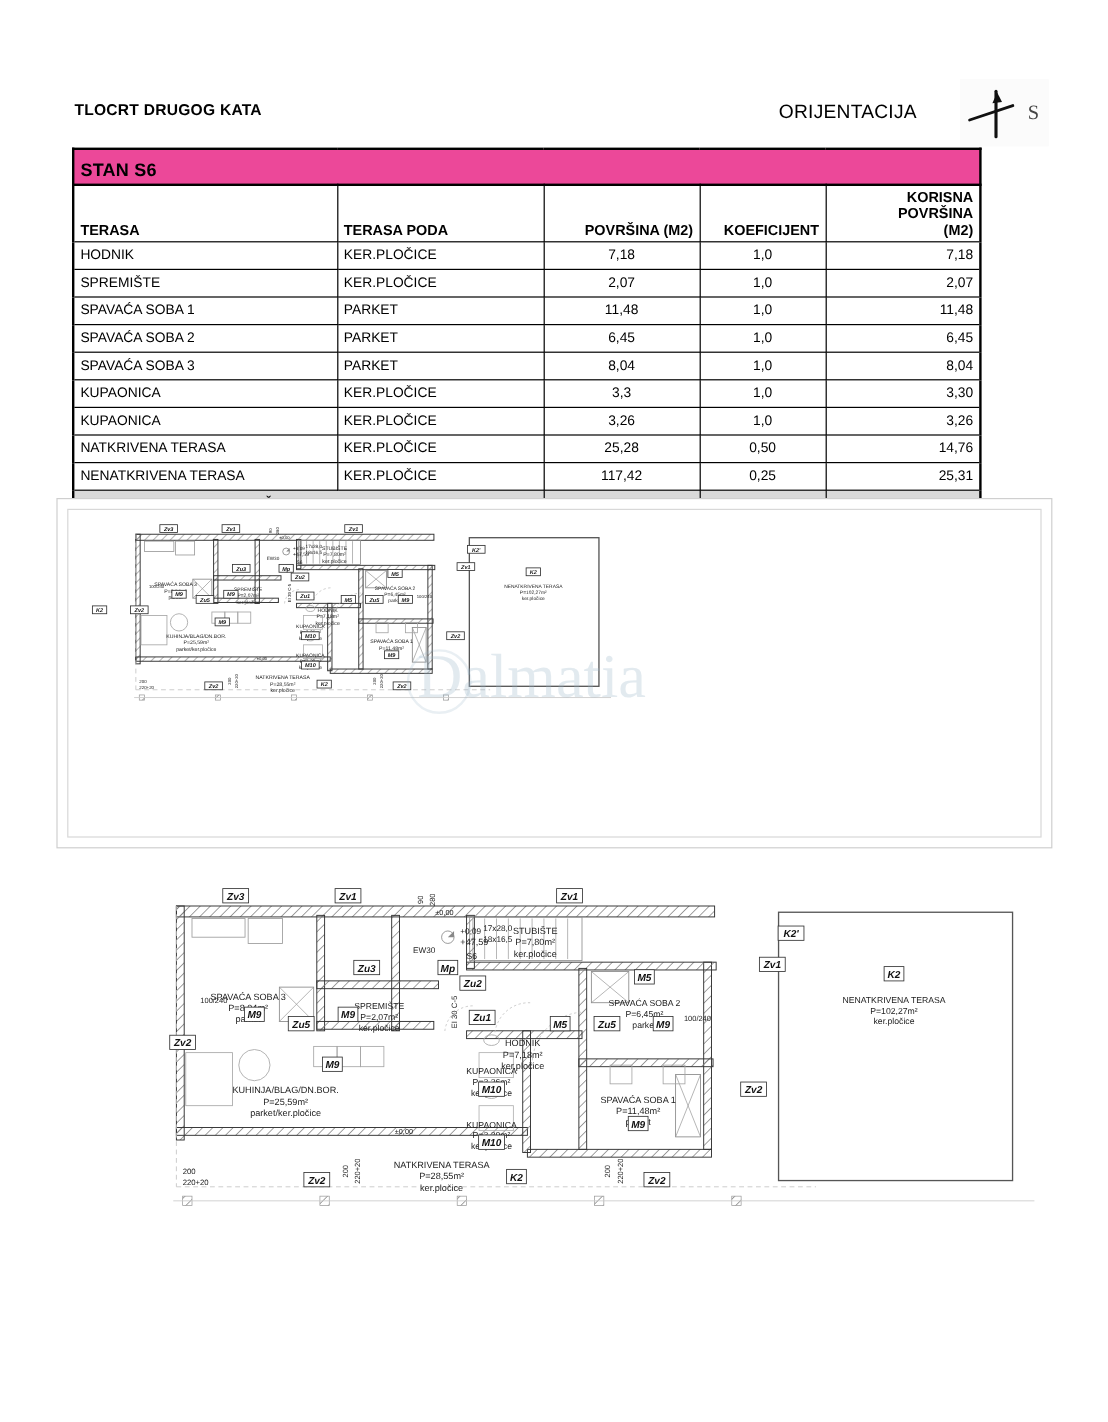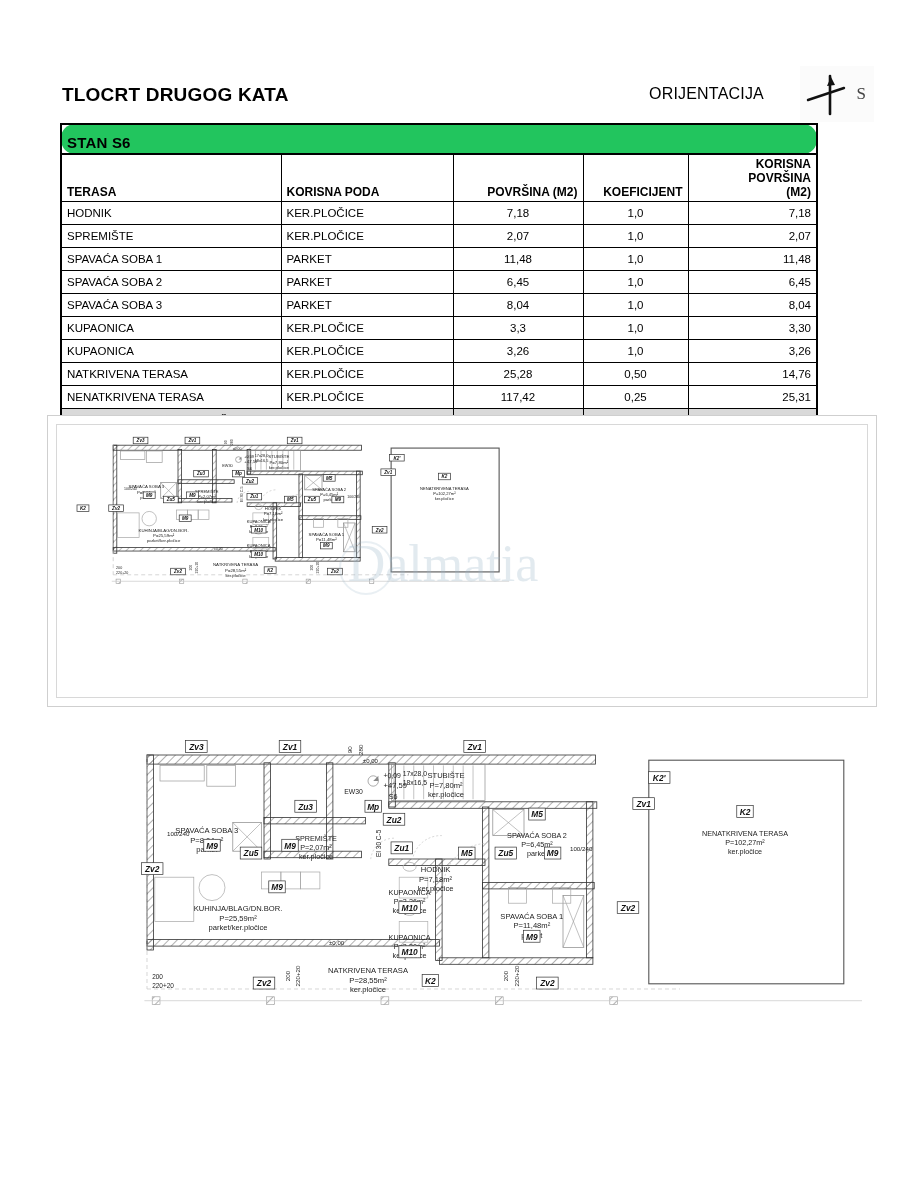--- a/index.html
+++ b/index.html
@@ -21,21 +21,21 @@
     position: absolute;
     left: 62px;
     top: 78px;
     width: 812px;
     height: 40px;
   }
   #doc-title {
     position: absolute;
     left: 0;
     top: 6px;
-    font-size: 19px;
+    font-size: 13px;
     font-weight: bold;
     letter-spacing: 0.2px;
     white-space: nowrap;
   }
   #orientation-label {
     position: absolute;
     right: 110px;
     top: 7px;
     font-size: 16px;
     letter-spacing: 0.2px;
@@ -70,27 +70,26 @@
   }
   #area-table td, #area-table th {
     border: 1px solid #000;
     font-size: 11.5px;
     padding: 2px 5px;
     height: 18px;
     vertical-align: middle;
     font-family: "Liberation Sans", sans-serif;
   }
   .banner-cell {
-    background: #22c55e;
+    background: #ec4899;
     font-weight: bold;
     font-size: 15px !important;
     height: 24px !important;
     letter-spacing: 0.2px;
     border-width: 2px !important;
-    border-radius: 14px;
   }
   #area-table thead td {
     font-weight: bold;
     font-size: 12px;
     vertical-align: bottom;
     border-width: 1px;
   }
   .th-center { text-align: right; }
   .th-right  { text-align: right; }
   td.c-num   { text-align: center; }
@@ -161,21 +160,21 @@
       <col style="width:130px">
     <col style="width:105px">
       <col style="width:129px">
   </colgroup>
   <thead>
     <tr>
       <td class="banner-cell outer-l outer-r" colspan="5">STAN S6</td>
     </tr>
     <tr>
       <td class="outer-l">TERASA</td>
-      <td>KORISNA PODA</td>
+      <td>TERASA PODA</td>
       <td class="th-center">POVRŠINA (M2)</td>
       <td class="th-center">KOEFICIJENT</td>
       <td class="th-right outer-r">
         <span>KORISNA POVRŠINA</span><br>
         <span>(M2)</span>
       </td>
     </tr>
   </thead>
   <tbody id="table-body">
       <tr>

